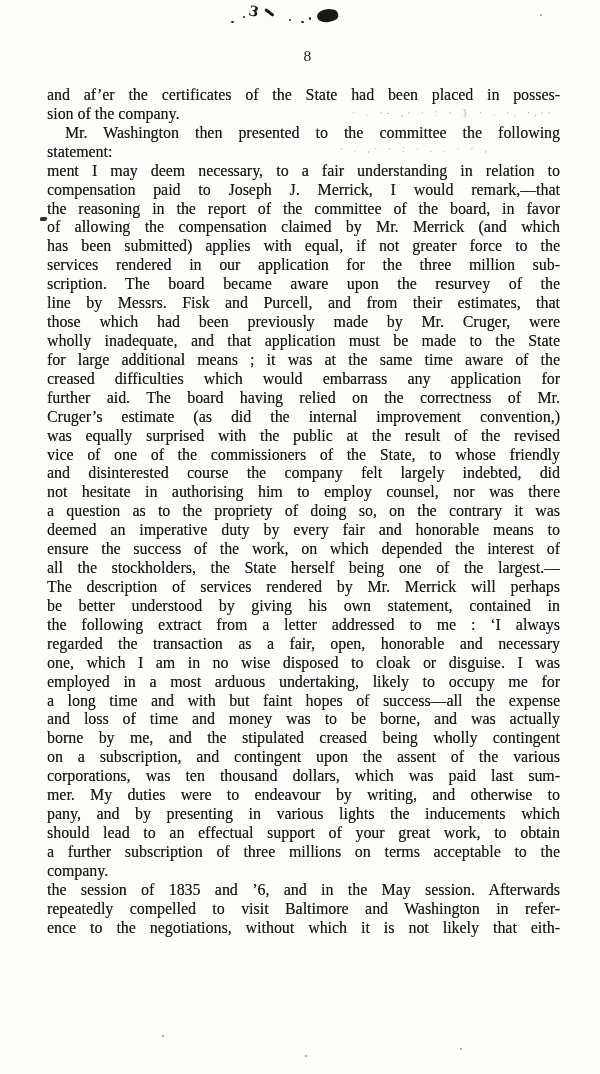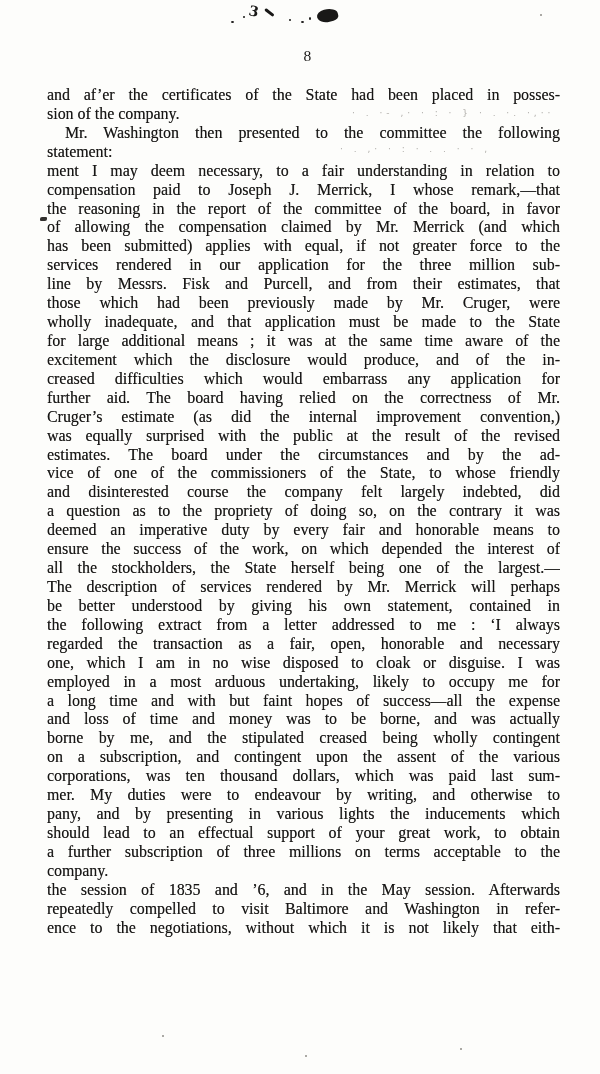--- a/index.html
+++ b/index.html
@@ -87,37 +87,37 @@
   <div class="speck" style="left:305px;top:1055px;width:2px;height:2px;"></div>
   <div class="speck" style="left:460px;top:1048px;width:2px;height:2px;"></div>
   <div class="speck" style="left:540px;top:14px;width:2px;height:2px;"></div>
 
   <div class="textblock" id="text-block">
       <div class="line j">and af’er the certificates of the State had been placed in posses-</div>
       <div class="line">sion of the company.</div>
       <div class="line j ind">Mr. Washington then presented to the committee the following</div>
       <div class="line">statement:</div>
       <div class="line j">ment I may deem necessary, to a fair understanding in relation to</div>
-      <div class="line j">compensation paid to Joseph J. Merrick, I whose remark,—that</div>
+      <div class="line j">compensation paid to Joseph J. Merrick, I would remark,—that</div>
       <div class="line j">the reasoning in the report of the committee of the board, in favor</div>
       <div class="line j">of allowing the compensation claimed by Mr. Merrick (and which</div>
       <div class="line j">has been submitted) applies with equal, if not greater force to the</div>
       <div class="line j">services rendered in our application for the three million sub-</div>
+      <div class="line j">scription.  The board became aware upon the resurvey of the</div>
       <div class="line j">line by Messrs. Fisk and Purcell, and from their estimates, that</div>
       <div class="line j">those which had been previously made by Mr. Cruger, were</div>
       <div class="line j">wholly inadequate, and that application must be made to the State</div>
       <div class="line j">for large additional means ; it was at the same time aware of the</div>
-      <div class="line j">excitement which the disclosure would produce, and of the in-</div>
       <div class="line j">creased difficulties which would embarrass any application for</div>
       <div class="line j">further aid.  The board having relied on the correctness of Mr.</div>
       <div class="line j">Cruger’s estimate (as did the internal improvement convention,)</div>
       <div class="line j">was equally surprised with the public at the result of the revised</div>
-      <div class="line j">estimates.  The board under the circumstances and by the ad-</div>
       <div class="line j">vice of one of the commissioners of the State, to whose friendly</div>
       <div class="line j">and disinterested course the company felt largely indebted, did</div>
+      <div class="line j">not hesitate in authorising him to employ counsel, nor was there</div>
       <div class="line j">a question as to the propriety of doing so, on the contrary it was</div>
       <div class="line j">deemed an imperative duty by every fair and honorable means to</div>
       <div class="line j">ensure the success of the work, on which depended the interest of</div>
       <div class="line j">all the stockholders, the State herself being one of the largest.—</div>
       <div class="line j">The description of services rendered by Mr. Merrick will perhaps</div>
       <div class="line j">be better understood by giving his own statement, contained in</div>
       <div class="line j">the following extract from a letter addressed to me : ‘I always</div>
       <div class="line j">regarded the transaction as a fair, open, honorable and necessary</div>
       <div class="line j">one, which I am in no wise disposed to cloak or disguise.  I was</div>
       <div class="line j">employed in a most arduous undertaking, likely to occupy me for</div>

